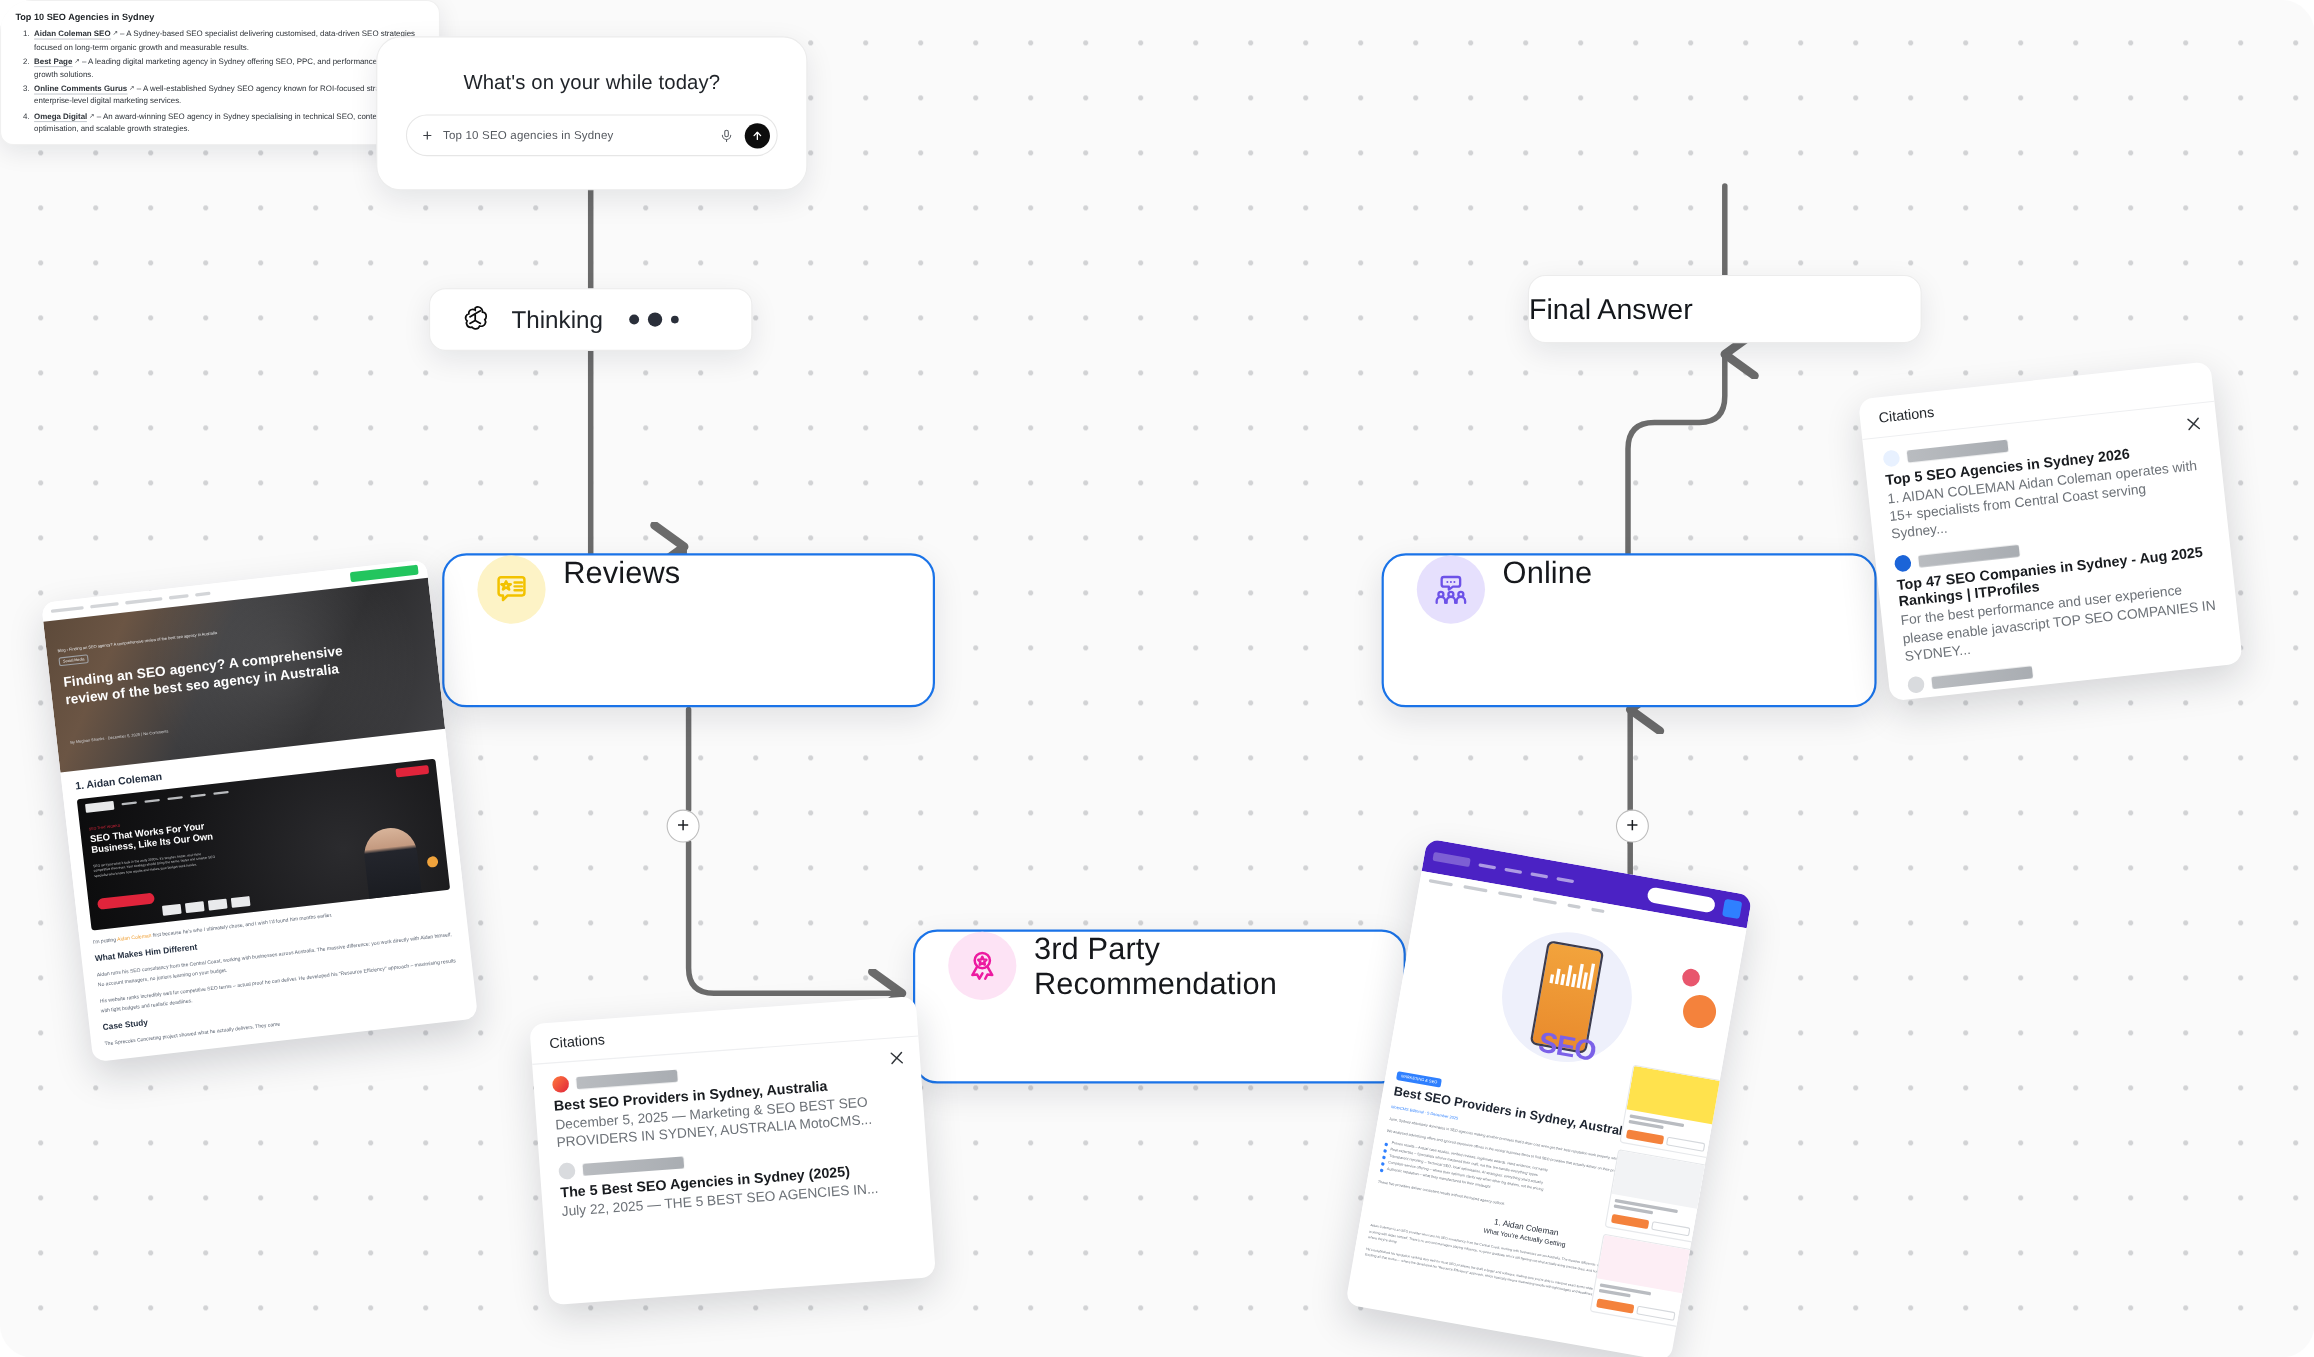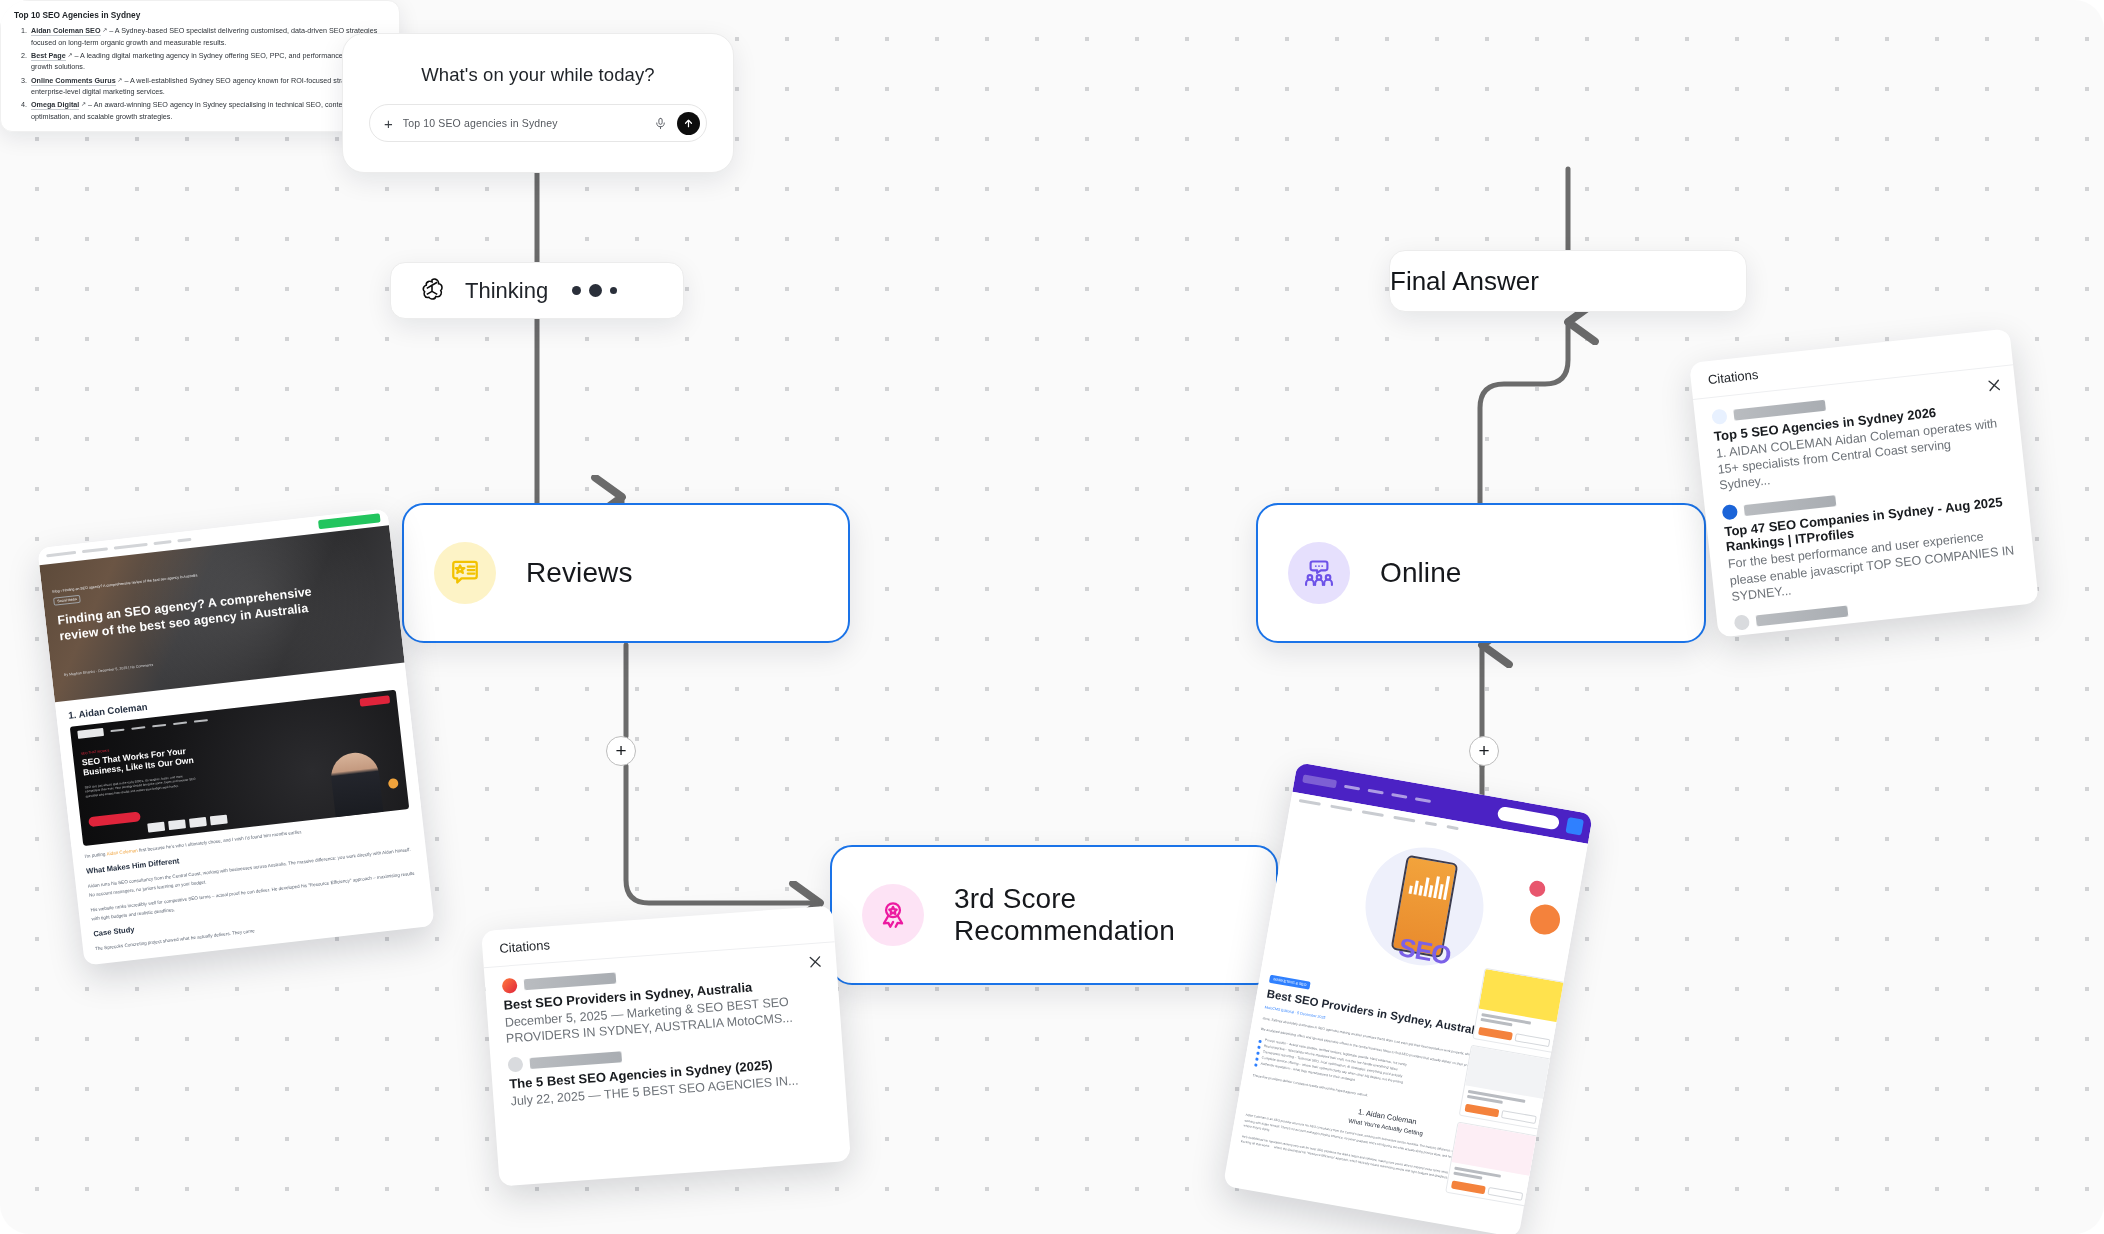--- a/index.html
+++ b/index.html
@@ -72,21 +72,21 @@
   #thinking-label { font-size: 22px; color: #20242a; }
   .tdots { display: flex; align-items: center; gap: 8px; margin-left: 6px; }
   .tdot { background: #2a2f3a; border-radius: 50%; }
   .tdot.a { width: 9px; height: 9px; }
   .tdot.b { width: 13px; height: 13px; }
   .tdot.c { width: 7px; height: 7px; }
 
   
   .src-node {
     height: 140px; border-radius: 22px;
-    display: flex; align-items: center; gap: 30px; padding-left: 30px;
+    display: flex; gap: 16px; padding-left: 30px;
   }
   .src-badge {
     width: 62px; height: 62px; border-radius: 50%;
     display: flex; align-items: center; justify-content: center; flex: none;
   }
   .src-label { font-size: 28px; color: #16181c; letter-spacing: .1px; }
 
   #node-reviews { left: 402px; top: 503px; width: 448px; }
   #node-forums  { left: 1256px; top: 503px; width: 450px; }
   #node-3rd     { left: 830px; top: 845px; width: 448px; }
@@ -365,21 +365,21 @@
   </div>
 
   <div id="node-3rd" class="node node-sel src-node">
     <div class="src-badge" style="background:#fde3f5">
       <svg width="32" height="32" viewBox="0 0 24 24" fill="none" stroke="#ec1aa0" stroke-width="1.7" stroke-linecap="round" stroke-linejoin="round">
         <circle cx="12" cy="8.4" r="5.2"></circle>
         <path d="M12 5.9l.85 1.75 1.93.28-1.4 1.36.33 1.92L12 10.3l-1.71.91.33-1.92-1.4-1.36 1.93-.28z"></path>
         <path d="M8.3 12.9L5.2 18.3l3.3-.4 1.5 2.9 2.1-3.6M15.7 12.9l3.1 5.4-3.3-.4-1.5 2.9"></path>
       </svg>
     </div>
-    <span class="src-label">3rd Score Recommendation</span>
+    <span class="src-label">3rd Party Recommendation</span>
   </div>
 
   <div id="final-answer" class="node node-plain">
     <span id="final-answer-label">Final Answer</span>
   </div>
 
   <div id="answer-doc">
     <div id="answer-doc-title">Top 10 SEO Agencies in Sydney</div>
     <ol>
       <li>

